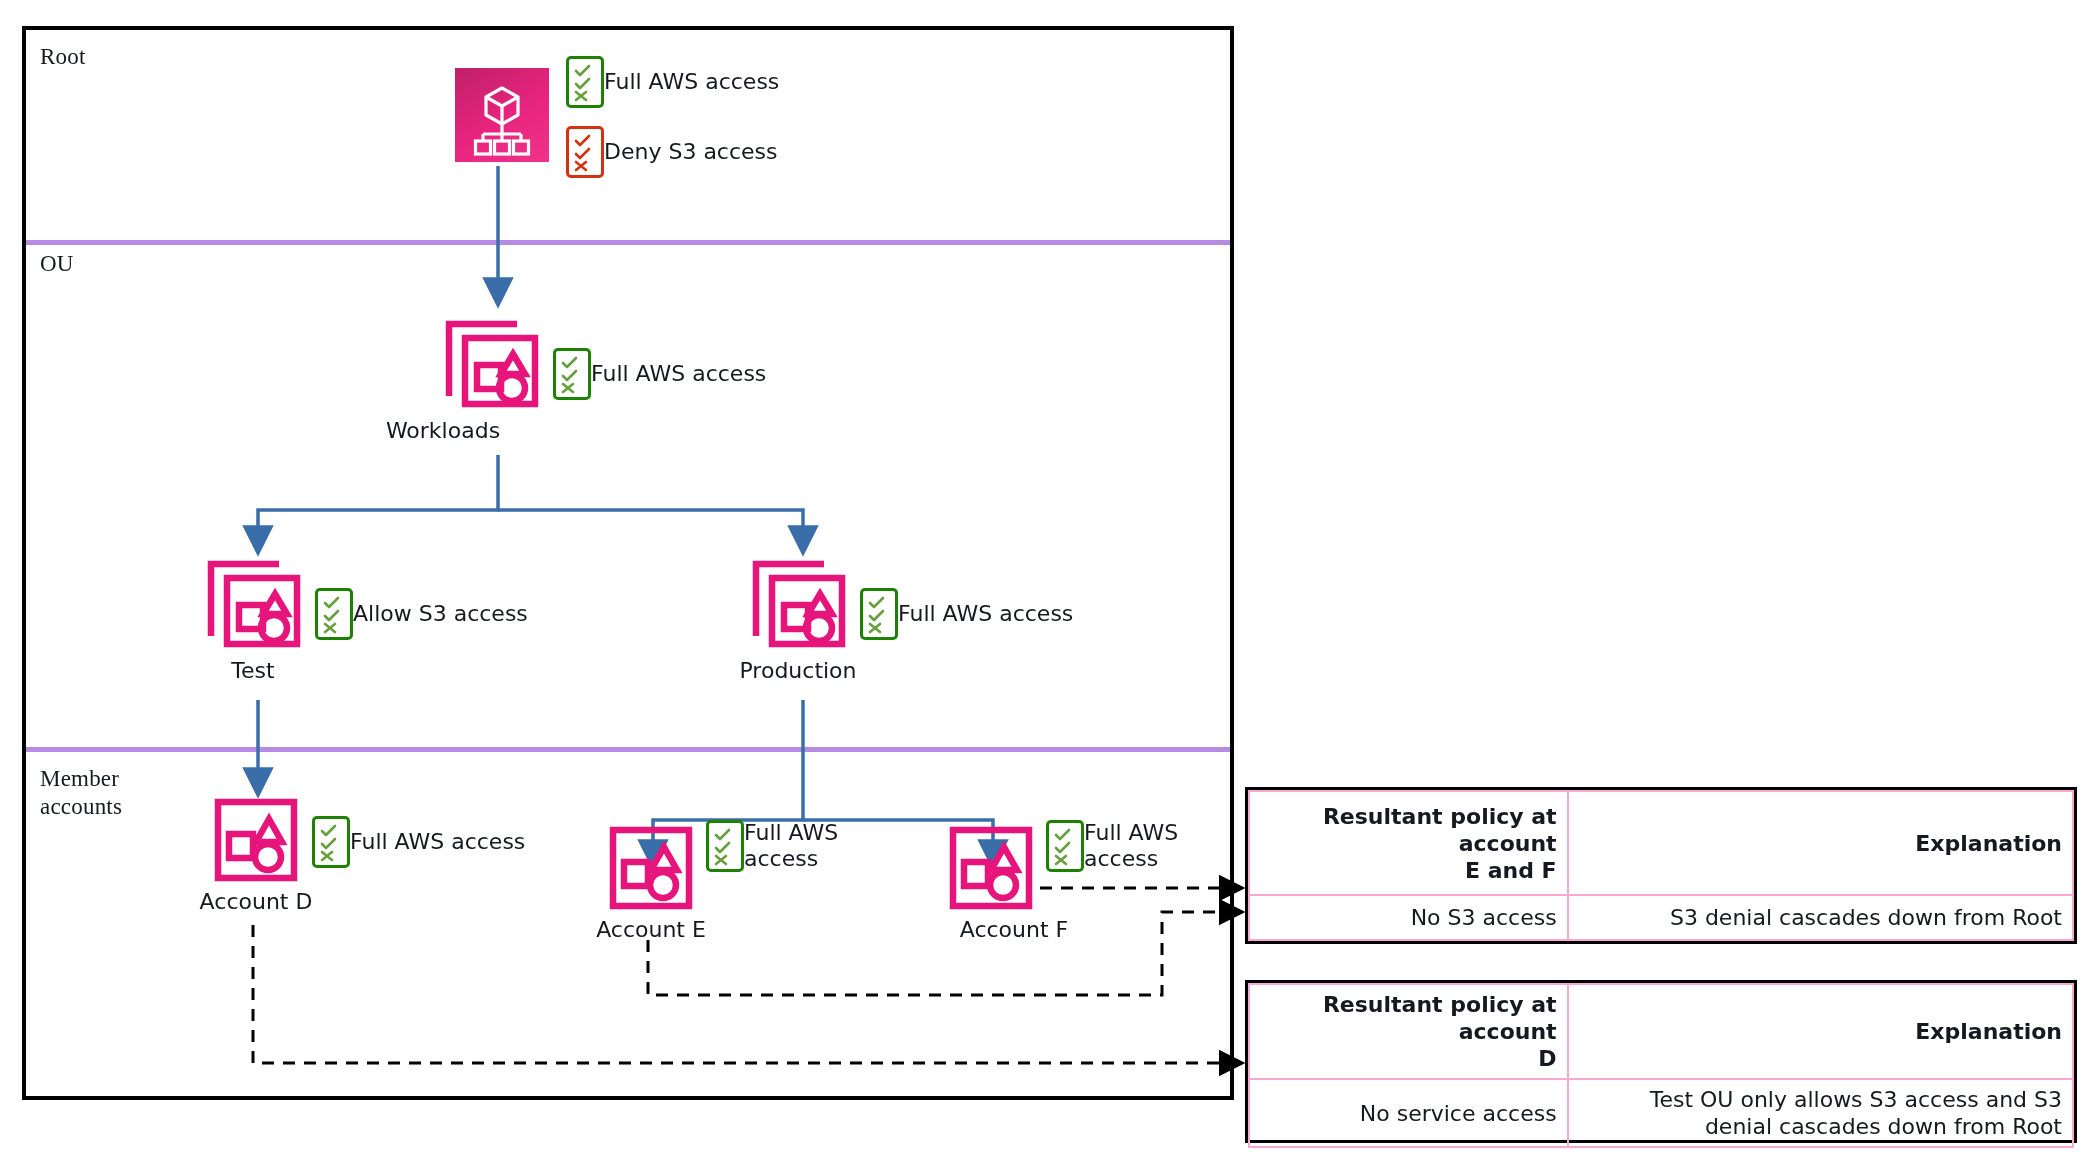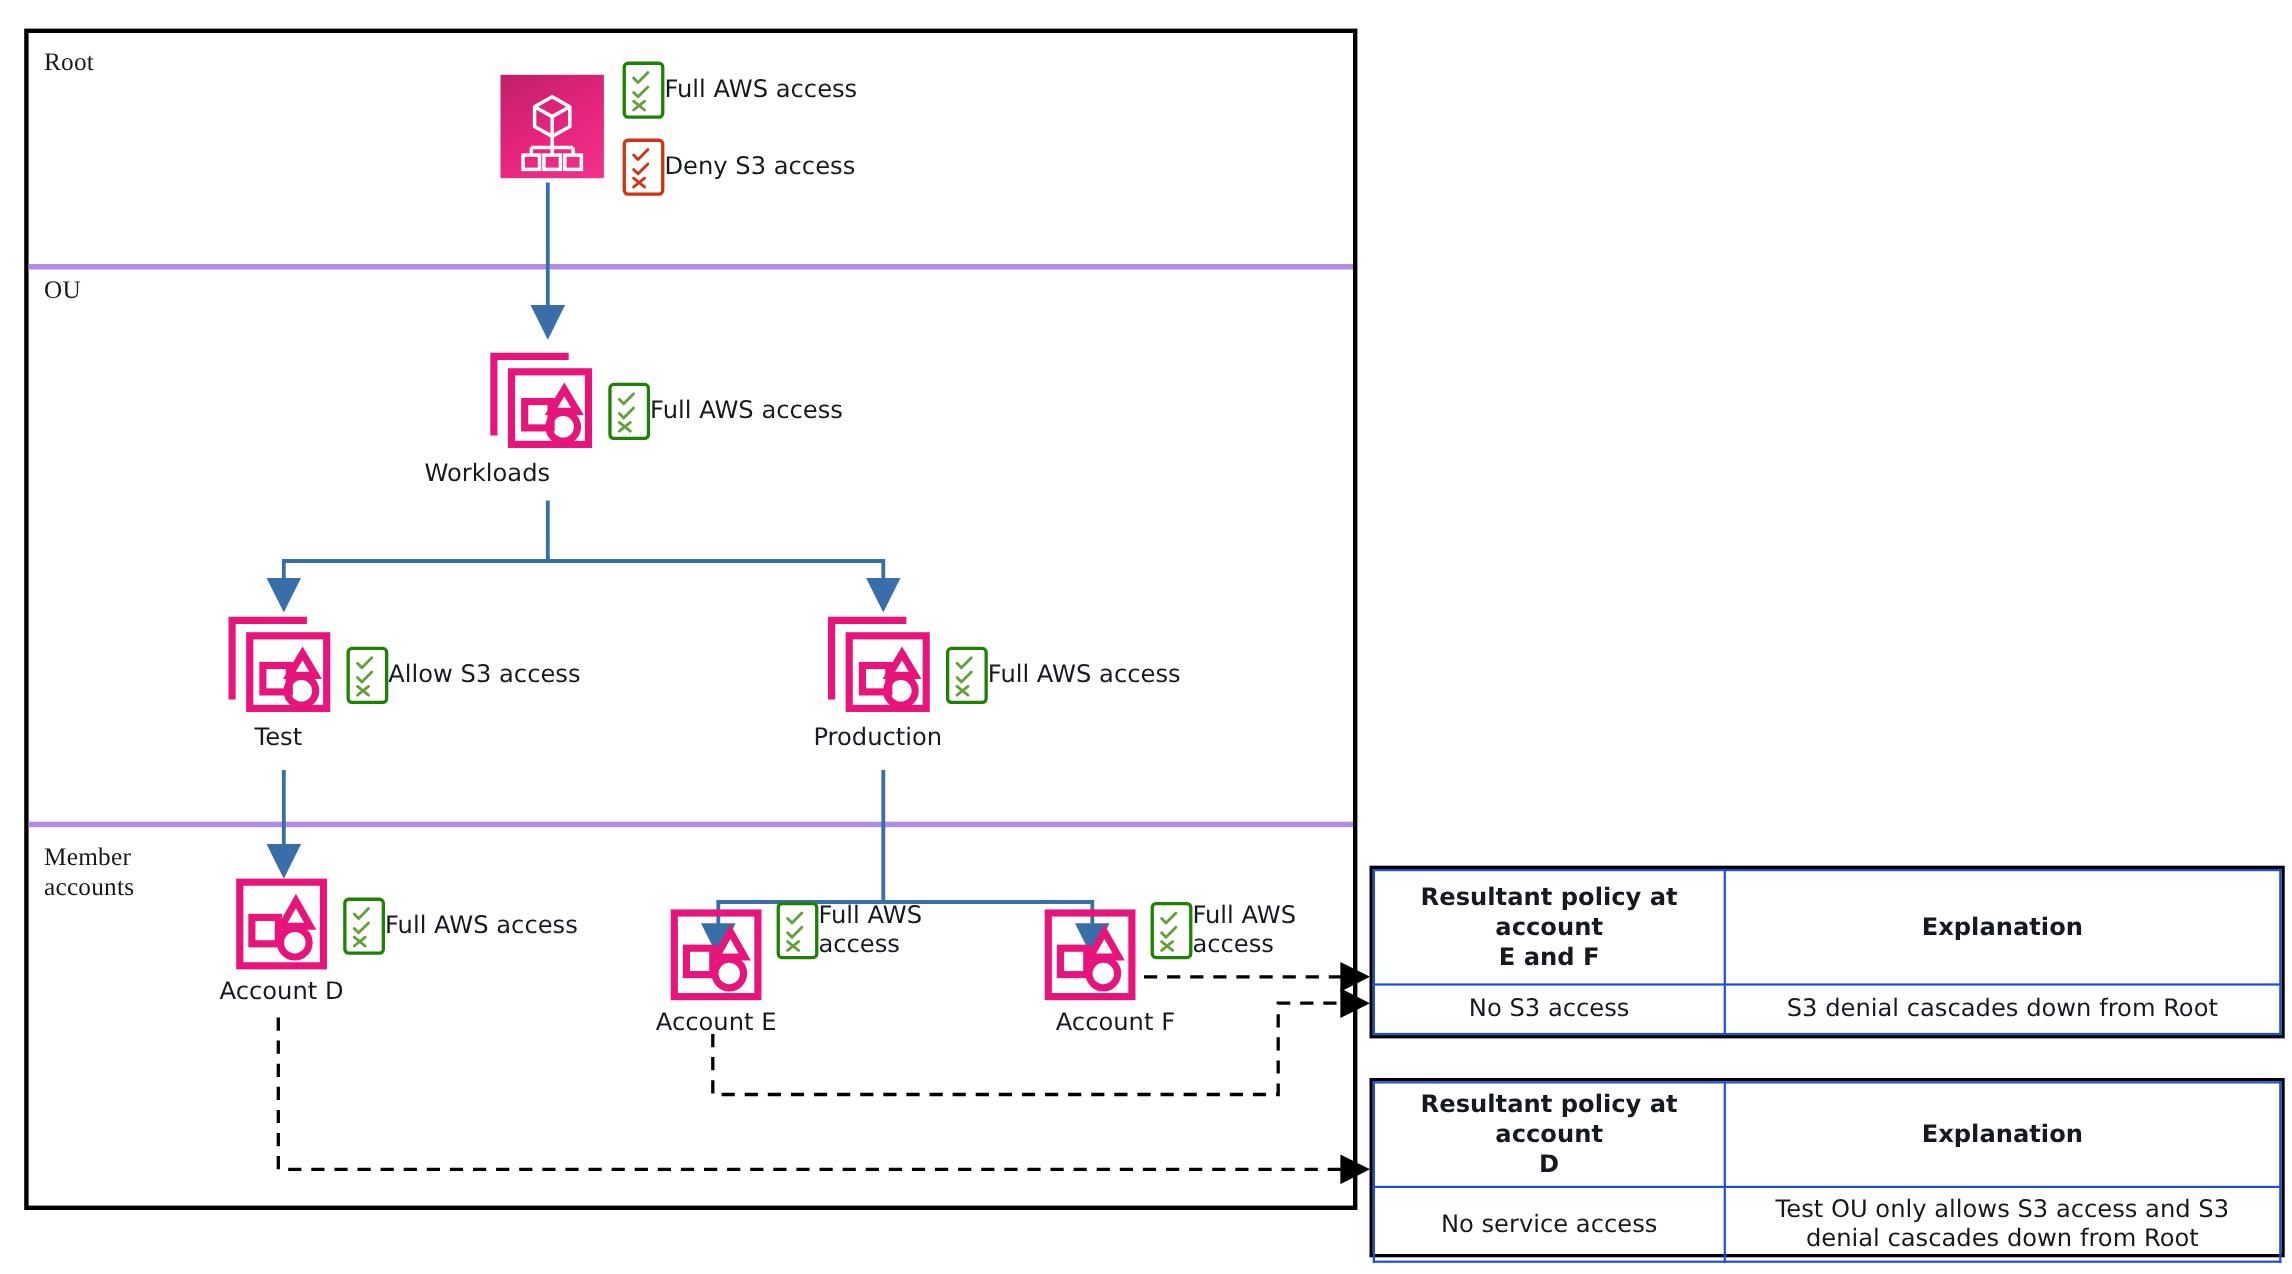--- a/index.html
+++ b/index.html
@@ -46,21 +46,21 @@
   .policy{position:absolute;display:flex;align-items:center;}
   .policy .chip{width:38px;height:52px;border:3px solid #1d8102;border-radius:5px;box-sizing:border-box;
     display:flex;flex-direction:column;align-items:center;justify-content:center;gap:1px;background:#fff;}
   .policy.deny .chip{border-color:#d13212;}
   .policy .ptext{font-size:22px;line-height:26px;color:#16191f;white-space:pre-line;}
 
   
   .rtable{position:absolute;border:3px solid #000;box-sizing:border-box;background:#fff;
     border-collapse:collapse;}
   .rtable table{border-collapse:collapse;width:100%;height:100%;table-layout:fixed;}
-  .rtable th,.rtable td{border:2px solid #1d4ed8;text-align:center;vertical-align:middle;
+  .rtable th,.rtable td{border:2px solid #f9a8d4;text-align:right;vertical-align:middle;
     font-size:22px;line-height:27px;color:#16191f;padding:6px 10px;}
   .rtable th{font-weight:bold;}
   .rtable td{font-weight:normal;}
   .col-a{width:36%;}
 </style>
 </head>
 <body>
 
 <div id="stage">
 

